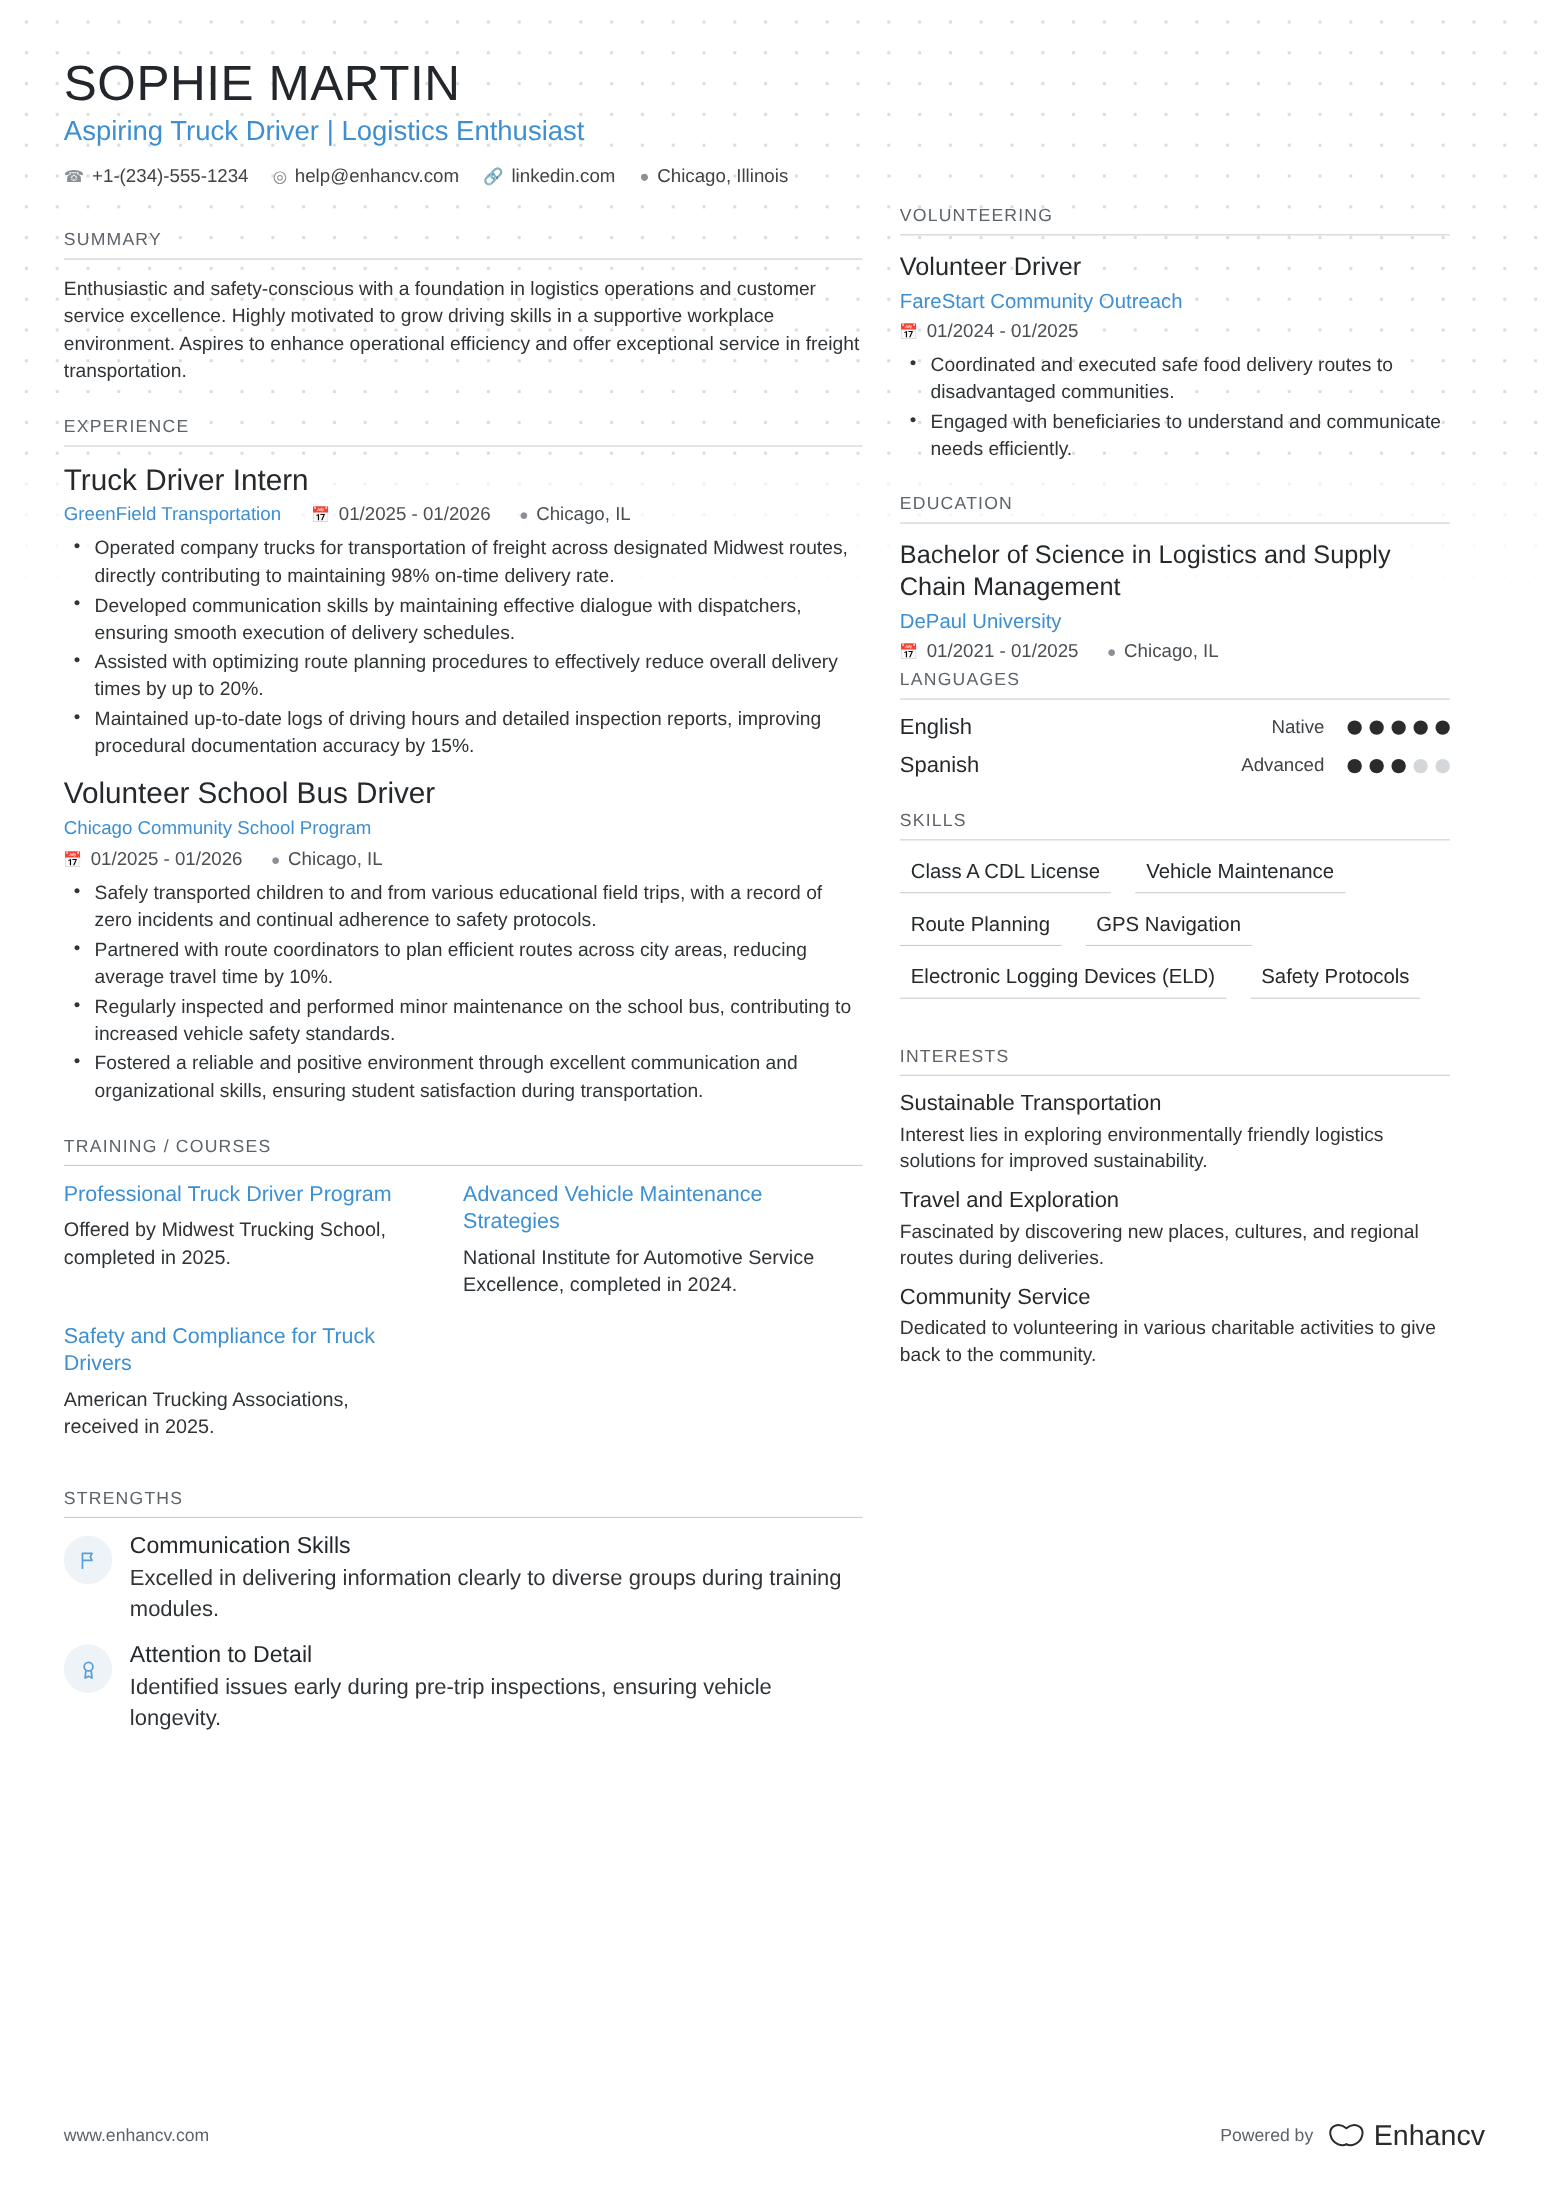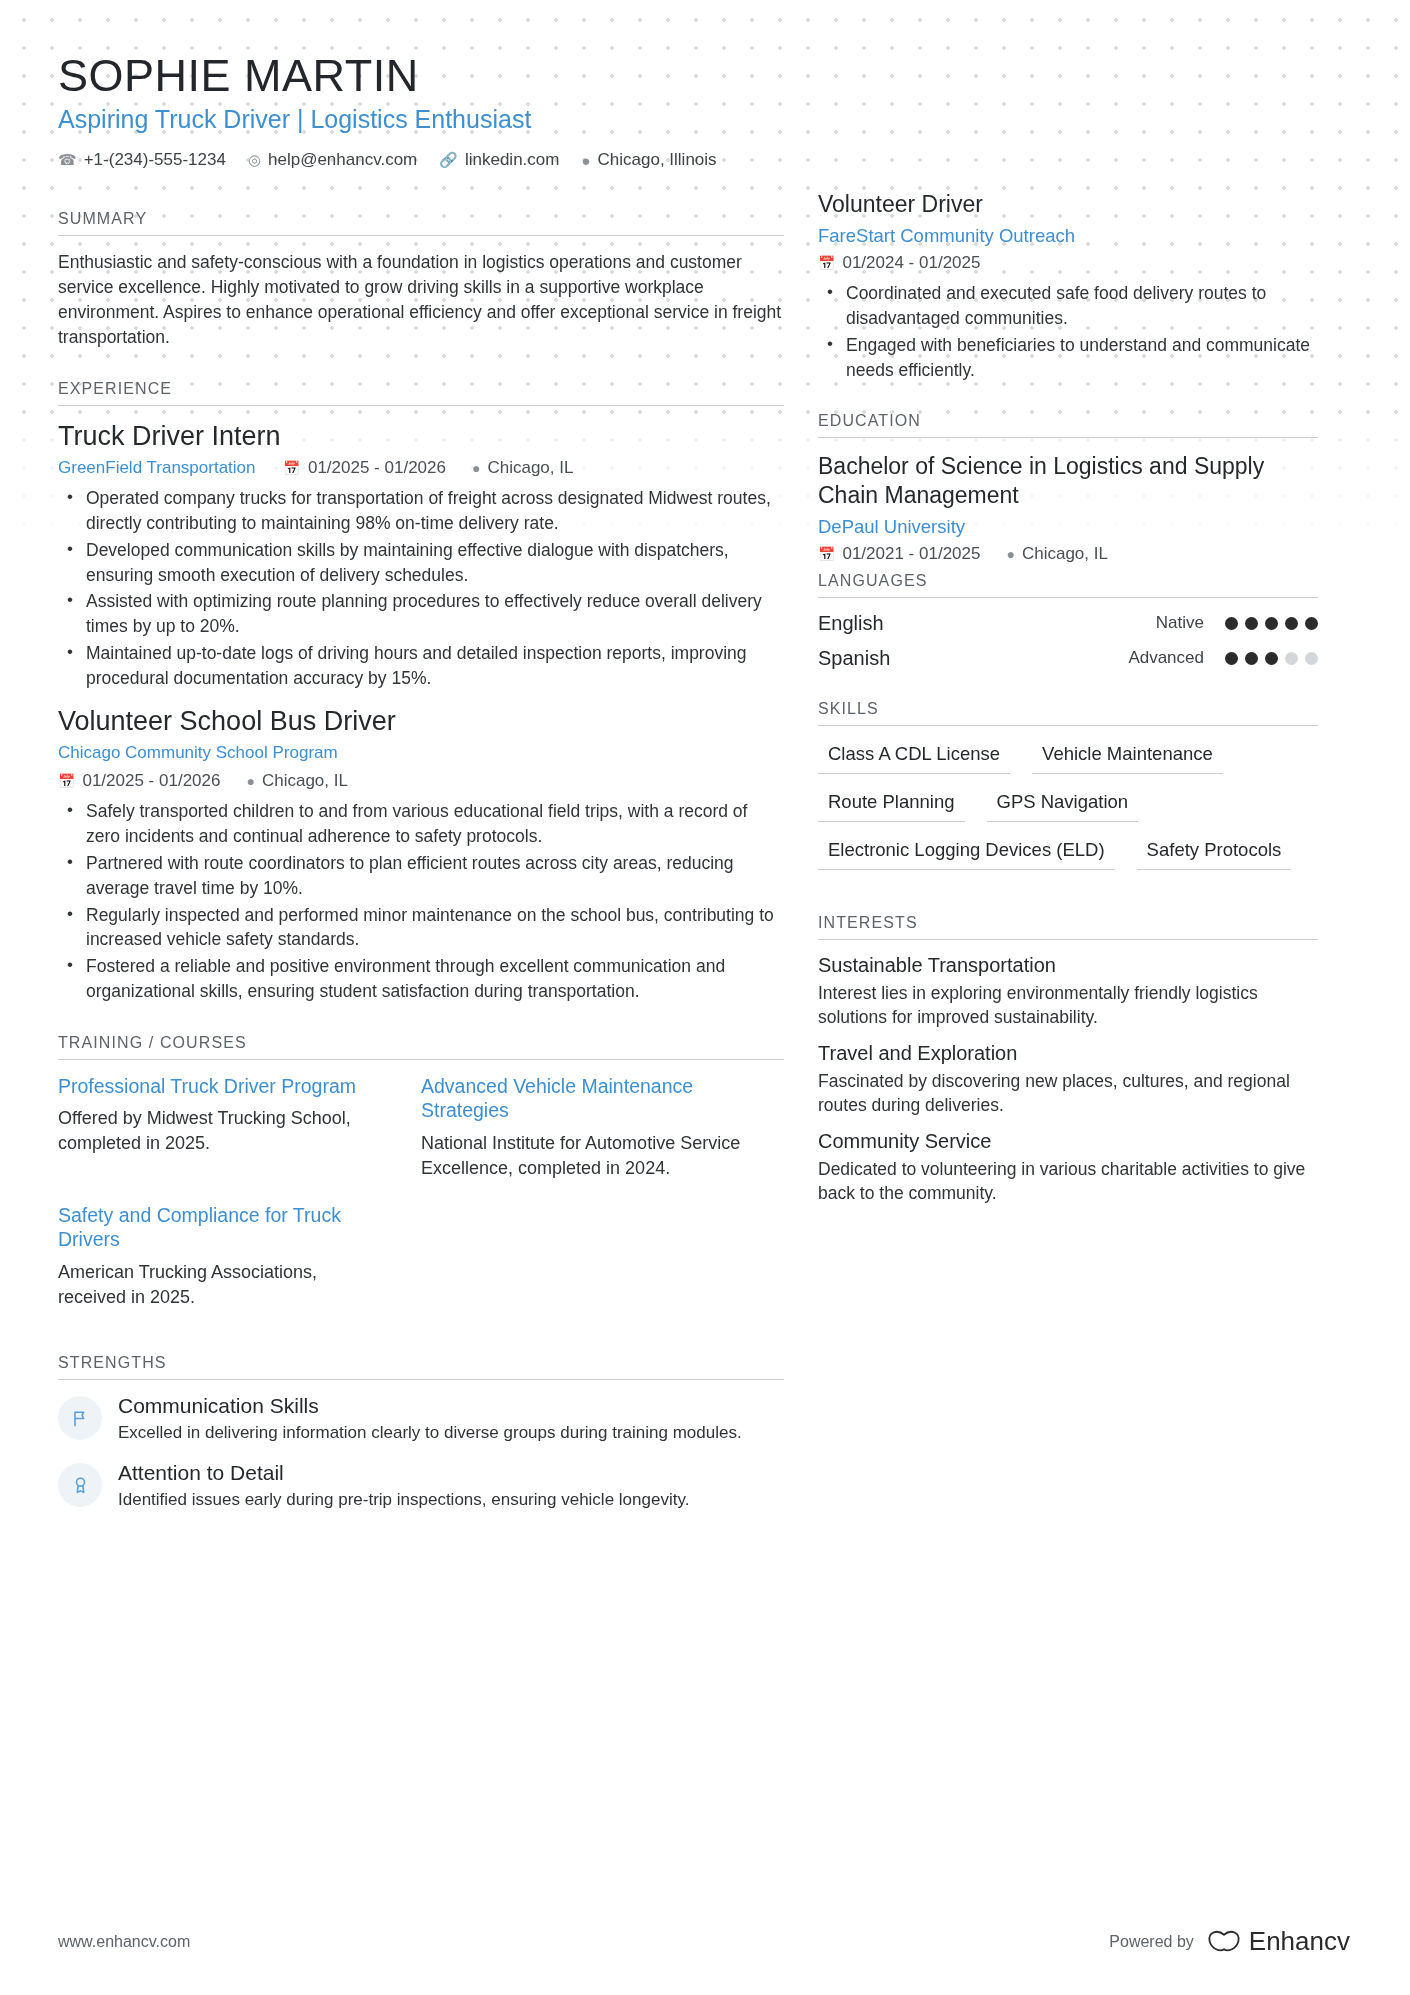--- a/index.html
+++ b/index.html
@@ -201,21 +201,21 @@
     font-size: 19px;
     margin-top: 2px;
   }
   .strength-body { flex: 1; }
   .strength-title {
     font-size: 21px;
     color: #25292c;
     margin-bottom: 3px;
   }
   .strength-desc {
-    font-size: 17px;
+    font-size: 20px;
     line-height: 1.4;
     color: #303437;
   }
   
   .entry-title {
     font-size: 23px;
     color: #25292c;
     margin: 2px 0 6px 0;
     line-height: 1.25;
   }
@@ -415,20 +415,21 @@
           <div class="strength-body">
             <div class="strength-title">Attention to Detail</div>
             <div class="strength-desc">Identified issues early during pre-trip inspections, ensuring vehicle longevity.</div>
           </div>
         </div>
 
       </div>
 
       <div class="col-right">
 
+        <div class="sec-title">VOLUNTEERING</div>
         <div>
           <div class="entry-title">Volunteer Driver</div>
           <div class="entry-sub">FareStart Community Outreach</div>
           <div class="meta-row">
             <span class="meta-chunk">
               <span class="ic">📅</span>
               <span>01/2024 - 01/2025</span>
             </span>
           </div>
           <ul class="bullets">

